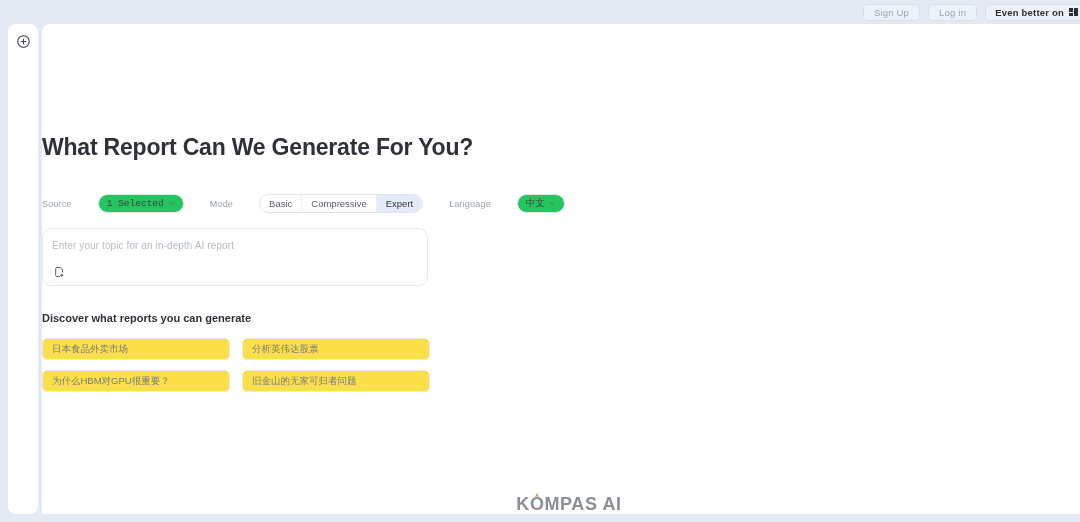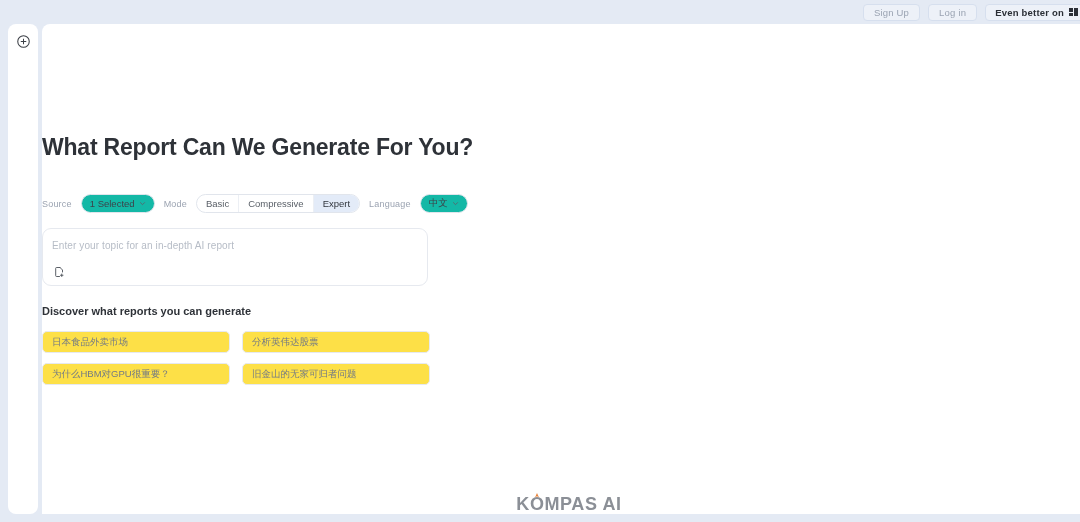--- a/index.html
+++ b/index.html
@@ -136,43 +136,44 @@
     color: #2e3238;
     letter-spacing: -0.2px;
     text-align: center;
   }
 
   
   .options-bar {
     margin-top: 33px;
     display: flex;
     align-items: center;
-    gap: 9px;
+    gap: 26px;
     font-size: 9.5px;
   }
 
   .opt-label {
     color: #9ba3b1;
     font-size: 9px;
     letter-spacing: .2px;
   }
 
   .select-pill {
     display: inline-flex;
     align-items: center;
     gap: 4px;
     height: 19px;
     padding: 0 8px;
     border: 1px solid #e1e5ec;
     border-radius: 10px;
-    background: #14b8a6;
+    background: #22c55e;
     color: #3d424a;
     font-size: 9.5px;
     cursor: pointer;
     white-space: nowrap;
+    font-family: Liberation Mono, monospace;
   }
 
   .chev {
     width: 7px;
     height: 7px;
     flex: none;
     display: block;
   }
 
   .segmented {
@@ -234,21 +235,21 @@
     height: 13px;
     display: flex;
     align-items: center;
     justify-content: center;
     cursor: pointer;
     color: #4a4f57;
   }
 
   
   .suggest-heading {
-    margin-top: 19px;
+    margin-top: 26px;
     font-size: 11px;
     font-weight: bold;
     color: #2e3238;
   }
 
   .suggest-grid {
     margin-top: 14px;
     width: 388px;
     display: grid;
     grid-template-columns: 188px 188px;

